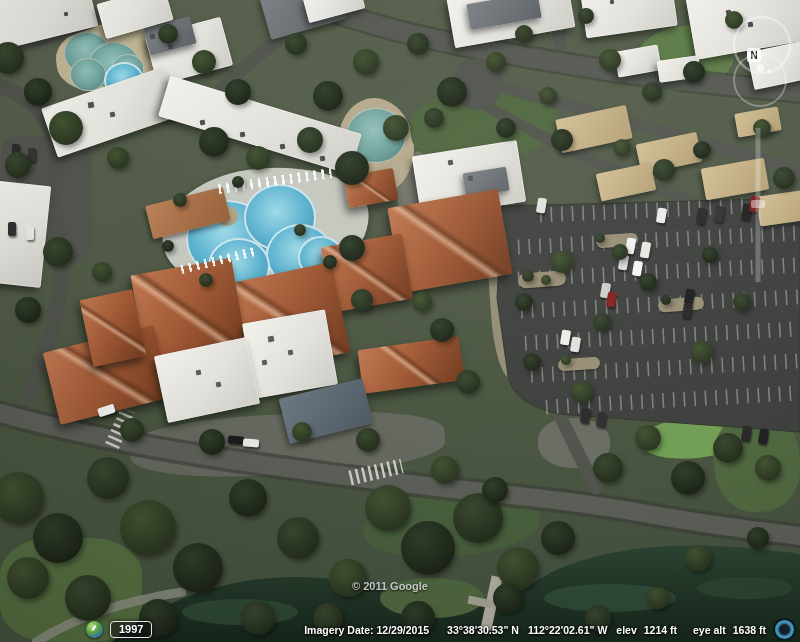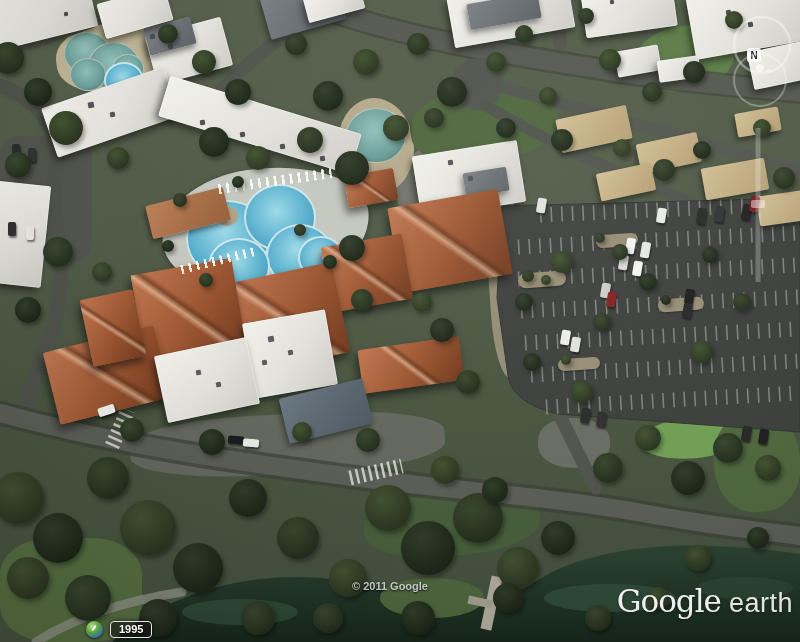--- a/index.html
+++ b/index.html
@@ -377,23 +377,29 @@
       <circle cx="760" cy="80" r="26" fill="none" stroke="rgba(255,255,255,.3)" stroke-width="2"></circle>
     </g>
     <g>
       <line x1="758" y1="128" x2="758" y2="282" stroke="rgba(255,255,255,.25)" stroke-width="5"></line>
       <rect x="751" y="200" width="14" height="8" rx="2" fill="rgba(255,255,255,.45)"></rect>
     </g>
   </svg>
 
   <div id="copyright">© 2011 Google</div>
 
-  <div id="watermark">
-    <span id="wm-google">Google</span>
-    <span id="wm-earth">earth</span>
-  </div>
 
   <div id="time-badge">
     <span id="clock-icon"></span>
-    <span id="year-box">1995</span>
+    <span id="year-box">1997</span>
   </div>
 
+  <div id="status-bar">
+    <span class="sb sb-first">Imagery Date: 12/29/2015</span>
+    <span class="sb sb-g18">33°38'30.53" N</span>
+    <span class="sb">112°22'02.61" W</span>
+    <span class="sb">elev</span>
+    <span class="sb sb-g7">1214 ft</span>
+    <span class="sb sb-g16">eye alt</span>
+    <span class="sb sb-g7">1638 ft</span>
+    <span id="spinner"></span>
+  </div>
 </div>
 
 </body></html>

